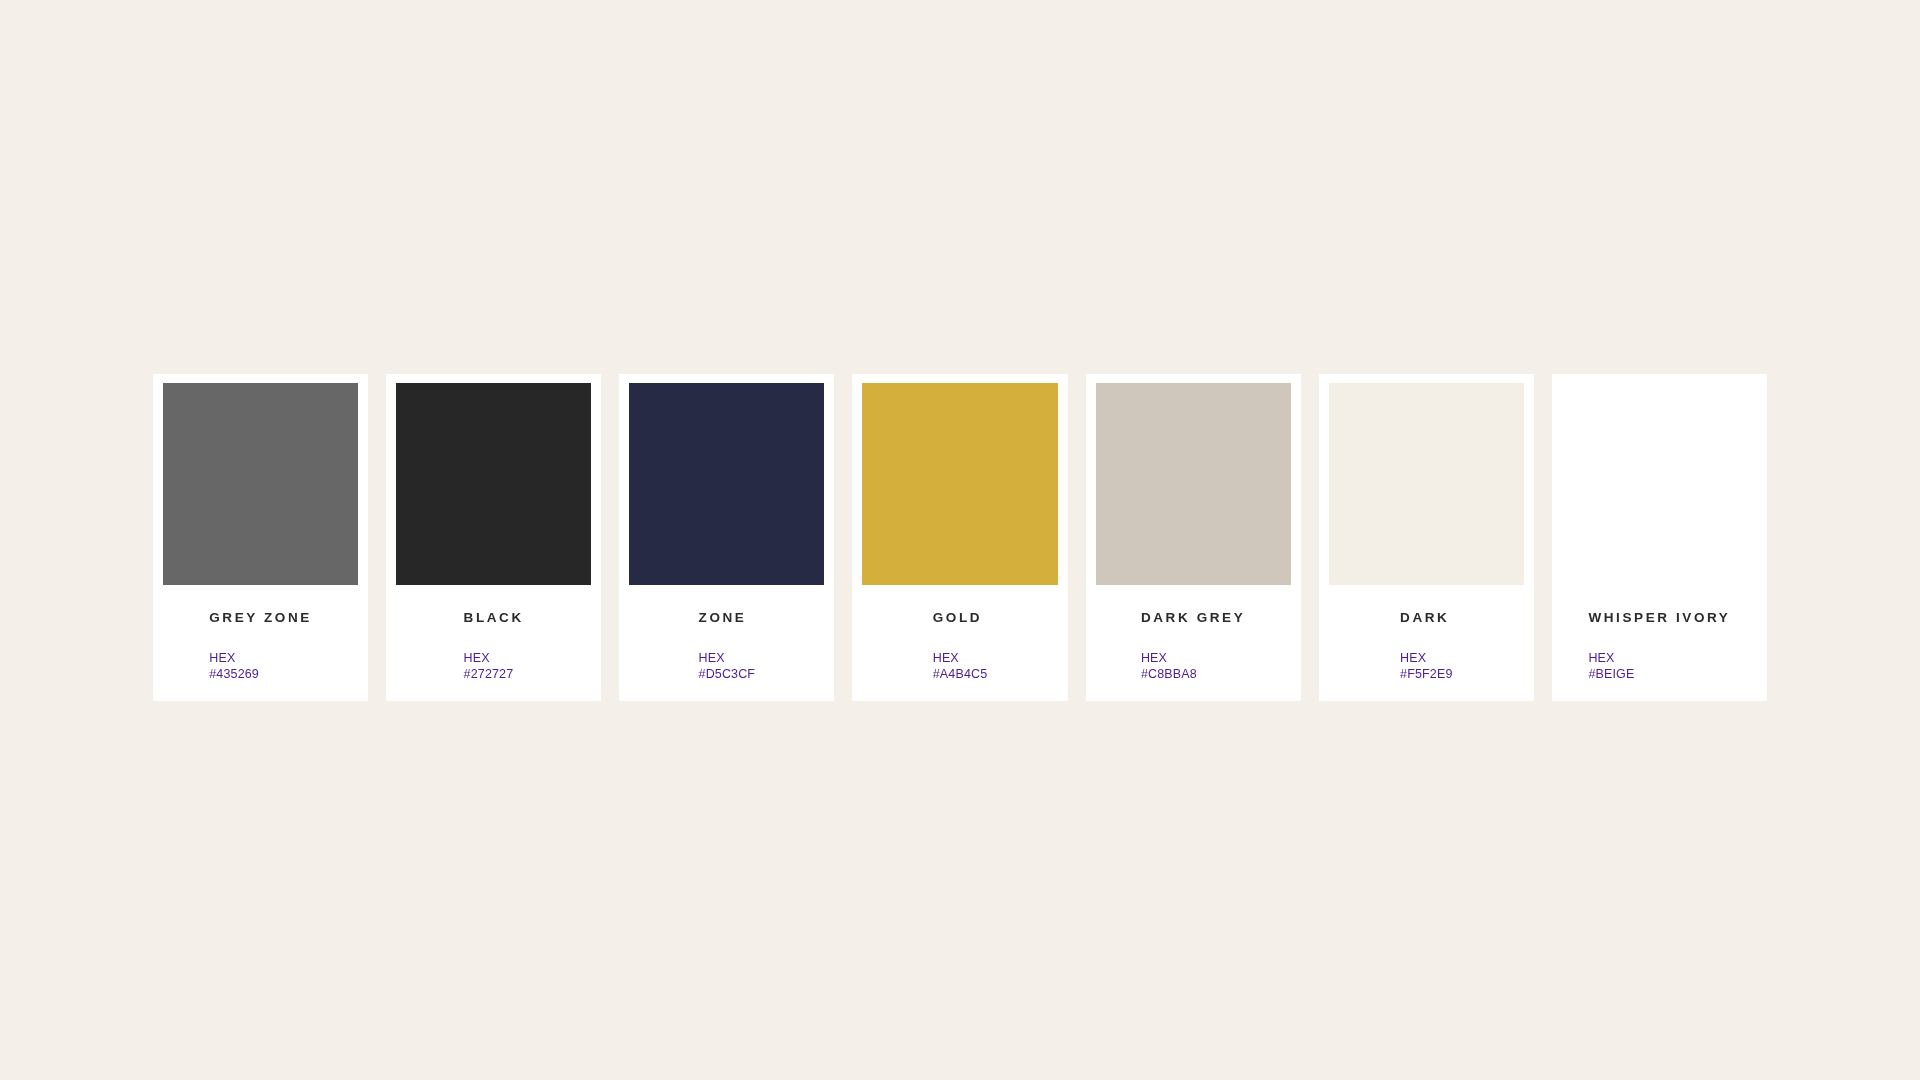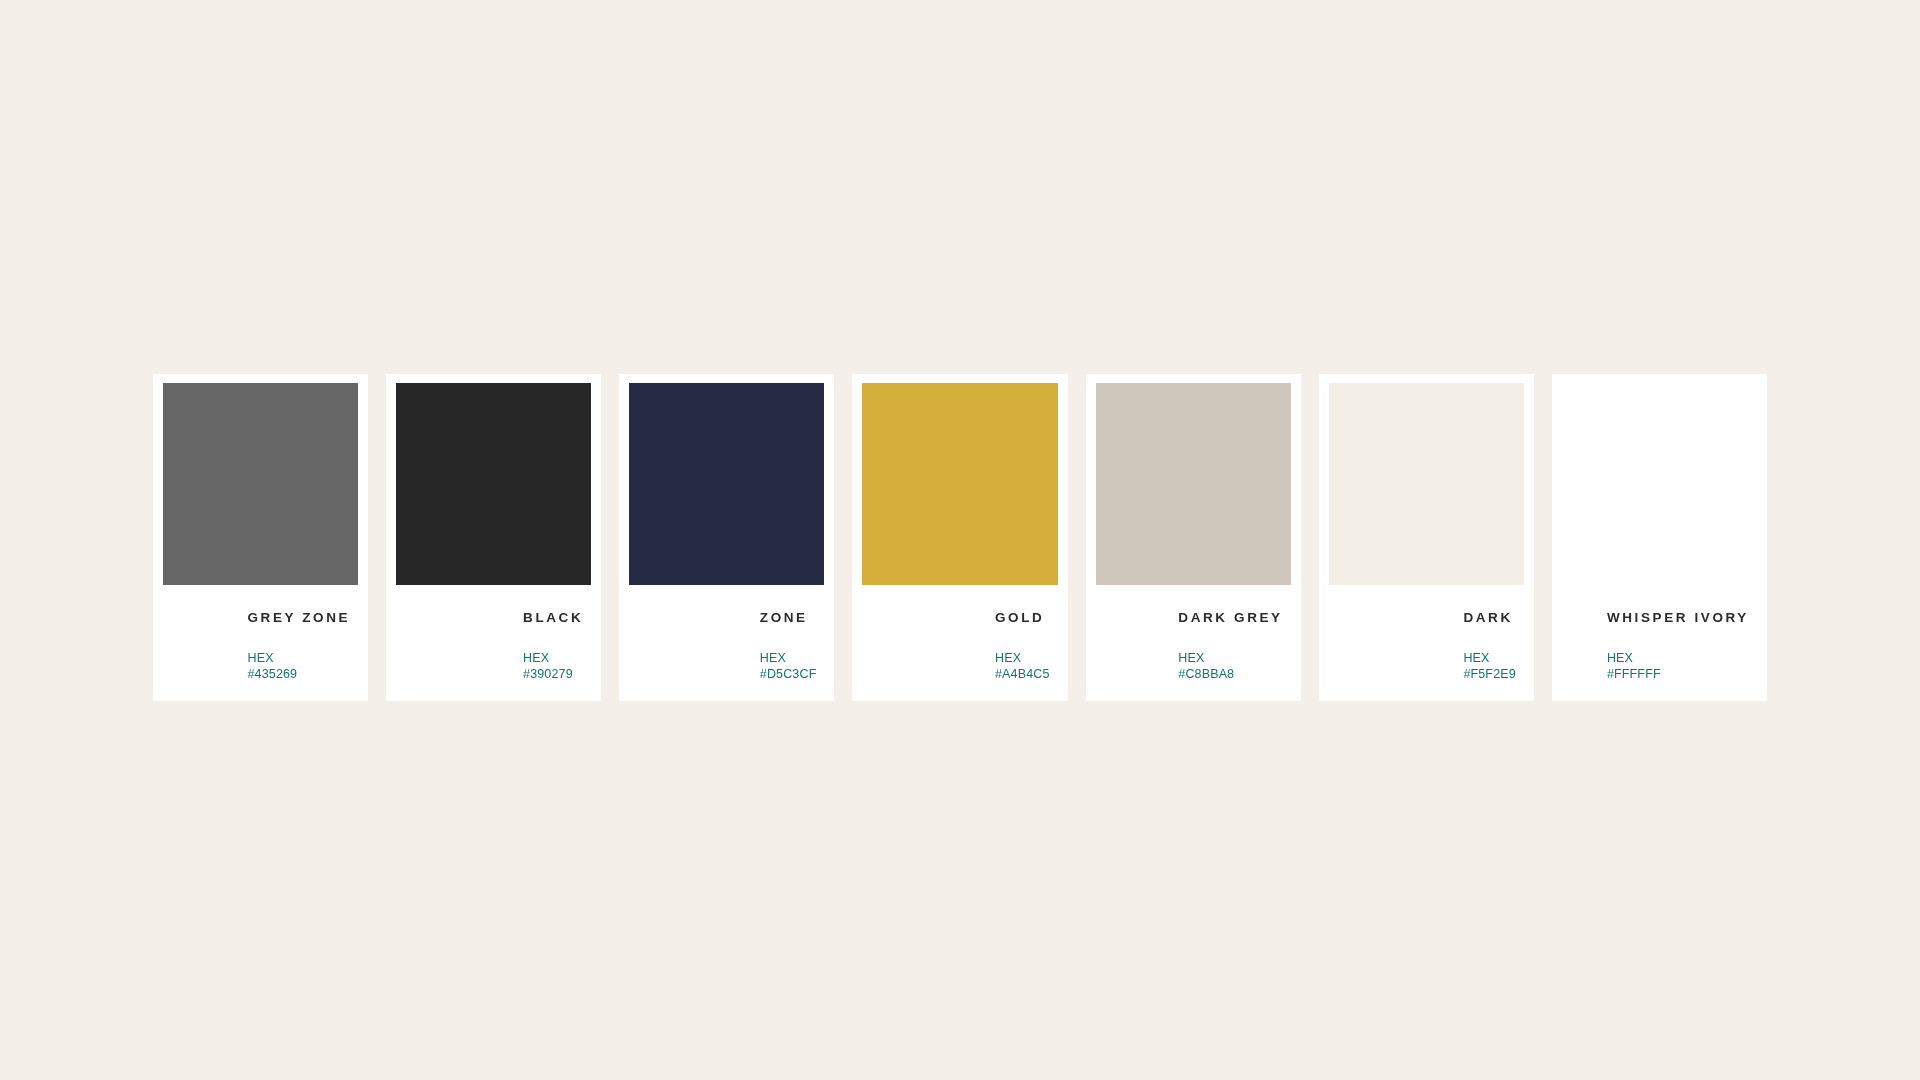--- a/index.html
+++ b/index.html
@@ -38,21 +38,21 @@
     gap: 18px;
   }
 
   .swatch-card {
     position: relative;
     flex: 1 1 0;
     height: 327px;
     background: #ffffff;
     display: flex;
     flex-direction: column;
-    align-items: flex-end;
+    align-items: center;
   }
 
   
   .swatch-color-wrap {
     position: relative;
     width: 100%;
     height: 211px;
     background: #ffffff;
     padding: 9px 10px 0 10px;
   }
@@ -82,21 +82,21 @@
   .swatch-hex-block {
     margin-top: 25px;
     line-height: 1.32;
   }
 
   .swatch-hex-label,
   .swatch-hex-value {
     font-size: 12.5px;
     font-weight: 400;
     letter-spacing: 0.15px;
-    color: #0f766e;
+    color: #4c1d95;
     display: block;
     white-space: nowrap;
   }
 </style>
 </head>
 <body style="background: rgb(244, 239, 233);">
 
 <div class="board">
   <div class="palette-row">
 
@@ -114,21 +114,21 @@
     </div>
 
     <div class="swatch-card">
       <div class="swatch-color-wrap">
         <div class="swatch-color" style="background: rgb(39, 39, 39);"></div>
       </div>
       <div class="swatch-info">
         <div class="swatch-name">BLACK</div>
         <div class="swatch-hex-block">
           <span class="swatch-hex-label">HEX</span>
-          <span class="swatch-hex-value">#390279</span>
+          <span class="swatch-hex-value">#272727</span>
         </div>
       </div>
     </div>
 
     <div class="swatch-card">
       <div class="swatch-color-wrap">
         <div class="swatch-color" style="background: rgb(38, 42, 68);"></div>
       </div>
       <div class="swatch-info">
         <div class="swatch-name">ZONE</div>
@@ -179,19 +179,19 @@
     </div>
 
     <div class="swatch-card">
       <div class="swatch-color-wrap">
         <div class="swatch-color" style="background: rgb(255, 255, 255);"></div>
       </div>
       <div class="swatch-info">
         <div class="swatch-name">WHISPER IVORY</div>
         <div class="swatch-hex-block">
           <span class="swatch-hex-label">HEX</span>
-          <span class="swatch-hex-value">#FFFFFF</span>
+          <span class="swatch-hex-value">#BEIGE</span>
         </div>
       </div>
     </div>
 
   </div>
 </div>
 
 </body></html>

